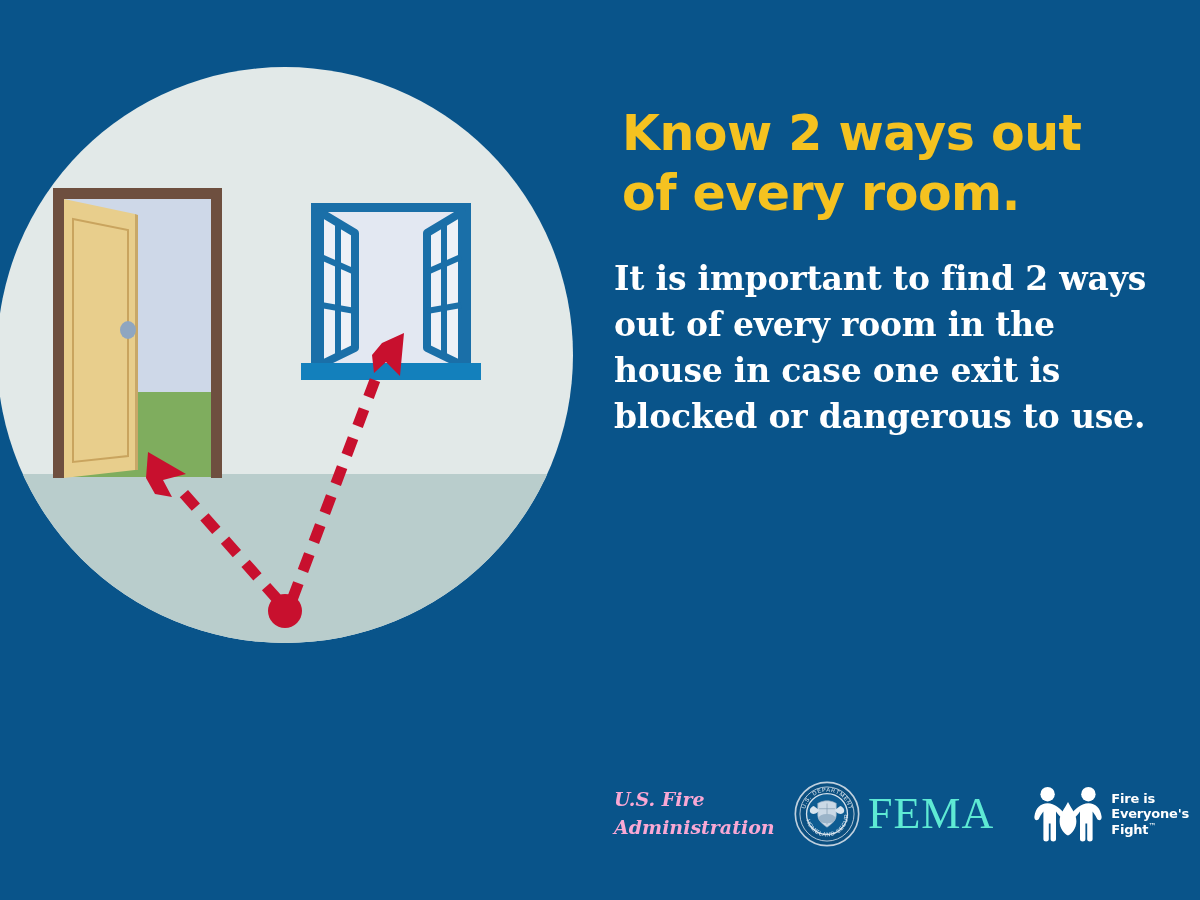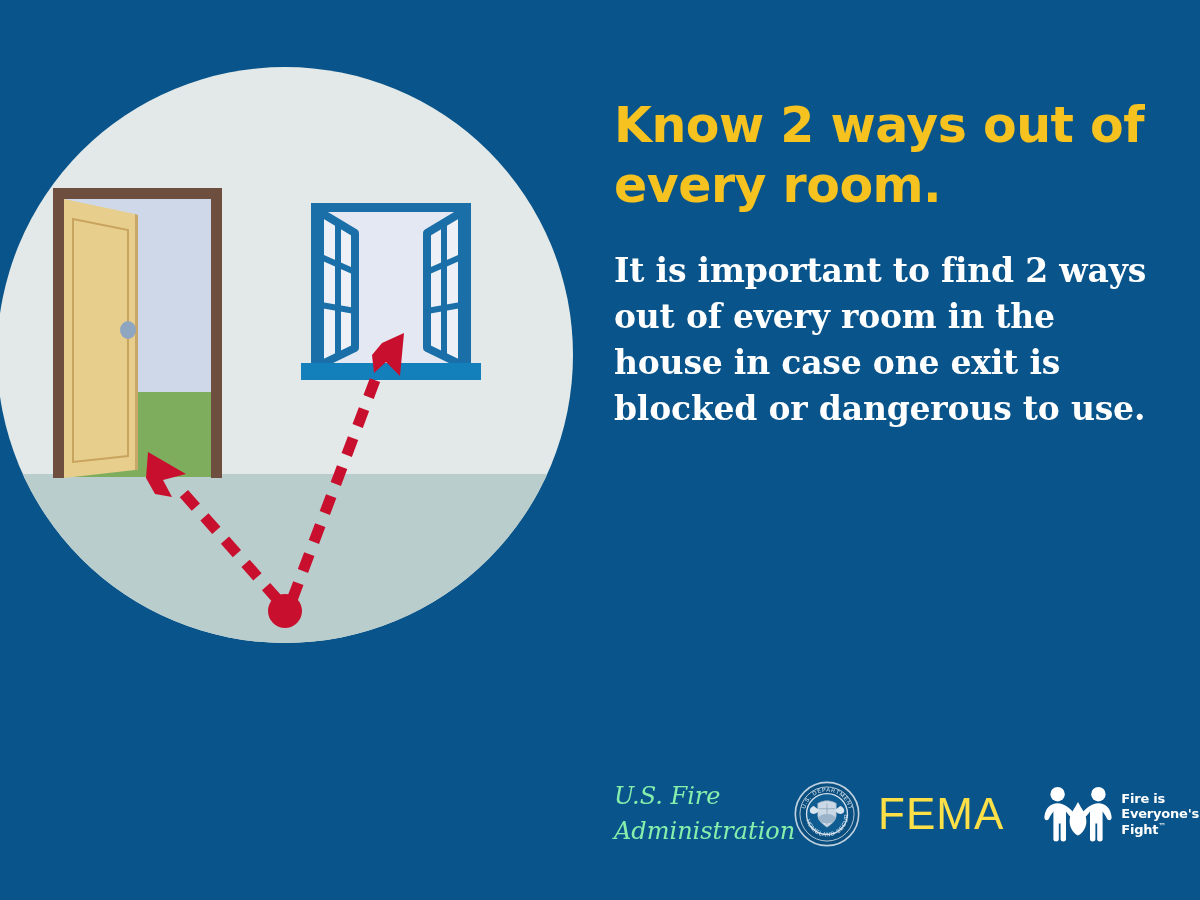--- a/index.html
+++ b/index.html
@@ -27,21 +27,21 @@
   }
 
   
   #text-col {
     position: absolute;
     left: 614px;
     top: 96px;
     width: 540px;
   }
   #headline {
-    margin: 0;
+    margin: 8px;
     color: #F5C220;
     font-family: "DejaVu Sans", sans-serif;
     font-weight: bold;
     font-size: 49px;
     line-height: 1.22;
     letter-spacing: -0.5px;
   }
   #body-copy {
     margin: 32px 0 12px 0;
     color: #FFFFFF;
@@ -56,44 +56,44 @@
   #footer {
     position: absolute;
     left: 614px;
     top: 775px;
     width: 545px;
     height: 78px;
     display: flex;
     align-items: center;
   }
   #usfa-wordmark {
-    color: #86efac;
+    color: #f9a8d4;
     font-family: "DejaVu Serif", serif;
-    font-weight: normal;
+    font-weight: bold;
     font-style: italic;
-    font-size: 24px;
+    font-size: 19px;
     line-height: 1.45;
     width: 140px;
   }
   #footer-divider {
     width: 1px;
     height: 72px;
     background: #2E6F9E;
     margin: 0 26px 0 14px;
   }
   .fema-lockup {
     display: flex;
     align-items: center;
   }
   #fema-wordmark {
-    color: #fde047;
-    font-family: Liberation Sans, sans-serif;
+    color: #5eead4;
+    font-family: Liberation Serif, serif;
     font-size: 44px;
     letter-spacing: 1px;
-    margin-left: 18px;
+    margin-left: 8px;
     line-height: 1;
   }
   #fief-lockup {
     display: flex;
     align-items: center;
     margin-left: 38px;
   }
   #fief-wordmark {
     color: #FFFFFF;
     font-family: "DejaVu Sans", sans-serif;

